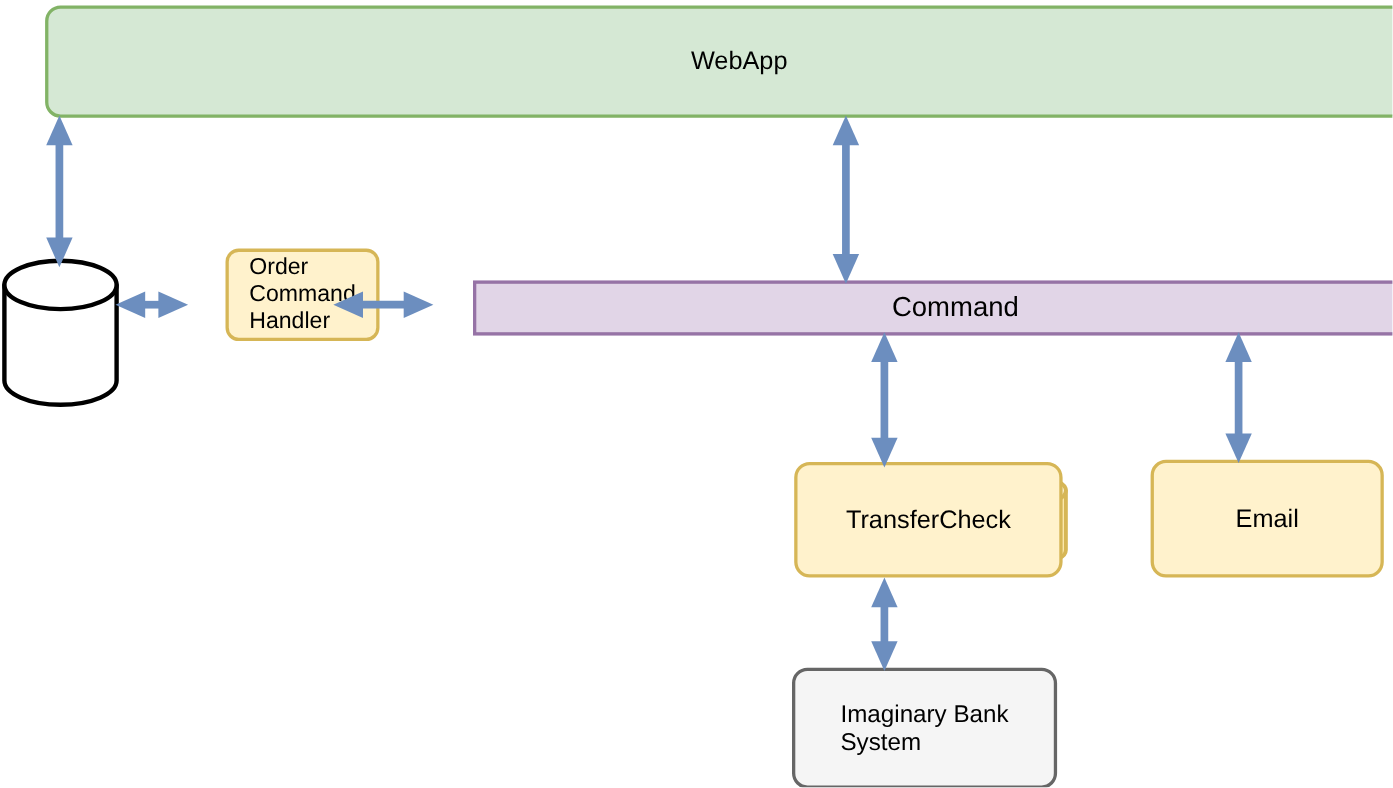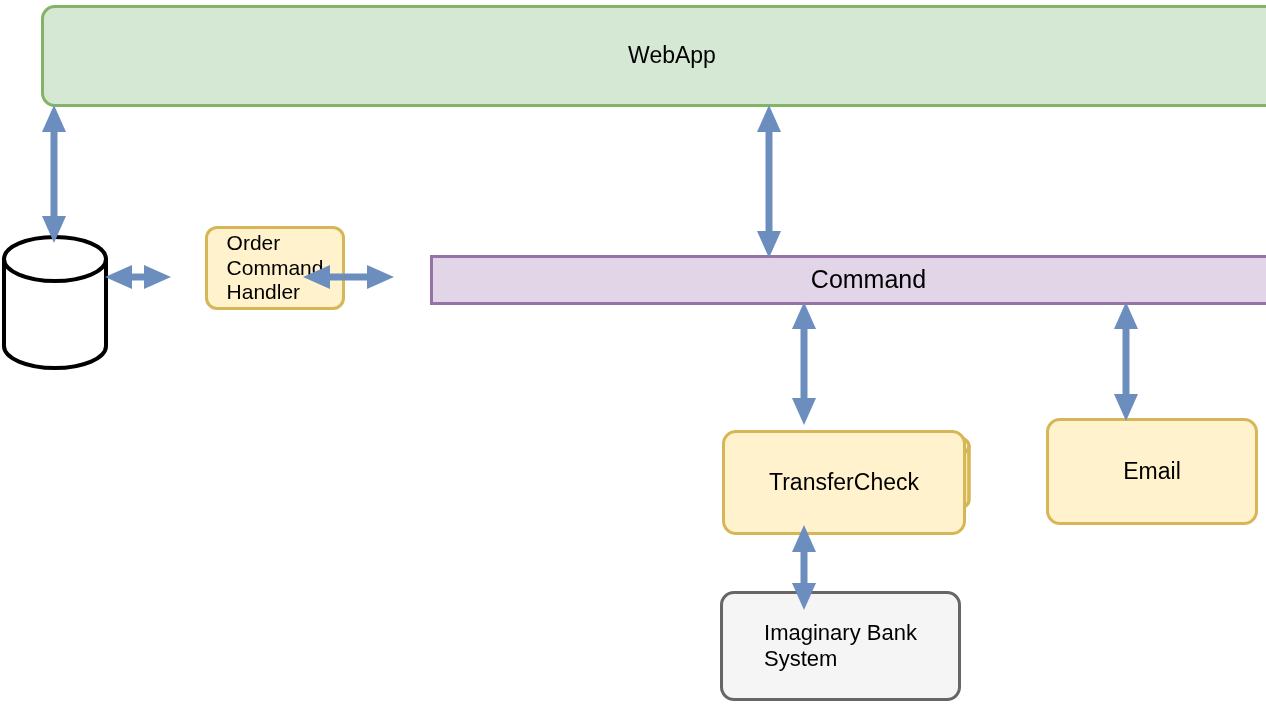--- a/index.html
+++ b/index.html
@@ -56,41 +56,41 @@
     top: 226px;
     width: 140px;
     height: 84px;
     background: #fff2cc;
     border: 3px solid #d6b656;
     border-radius: 12px;
     font-size: 21px;
   }
   .node-transfercheck {
     left: 683px;
-    top: 430px;
+    top: 420px;
     width: 244px;
     height: 105px;
     background: #fff2cc;
     border: 3px solid #d6b656;
     border-radius: 14px;
     font-size: 23px;
   }
   .node-email {
     left: 1007px;
     top: 418px;
     width: 212px;
     height: 107px;
     background: #fff2cc;
     border: 3px solid #d6b656;
     border-radius: 14px;
     font-size: 23px;
   }
   .node-bank {
     left: 681px;
-    top: 591px;
+    top: 607px;
     width: 241px;
     height: 110px;
     background: #f5f5f5;
     border: 3px solid #666666;
     border-radius: 14px;
     font-size: 22px;
   }
   .node-label {
     display: block;
     white-space: pre-line;

